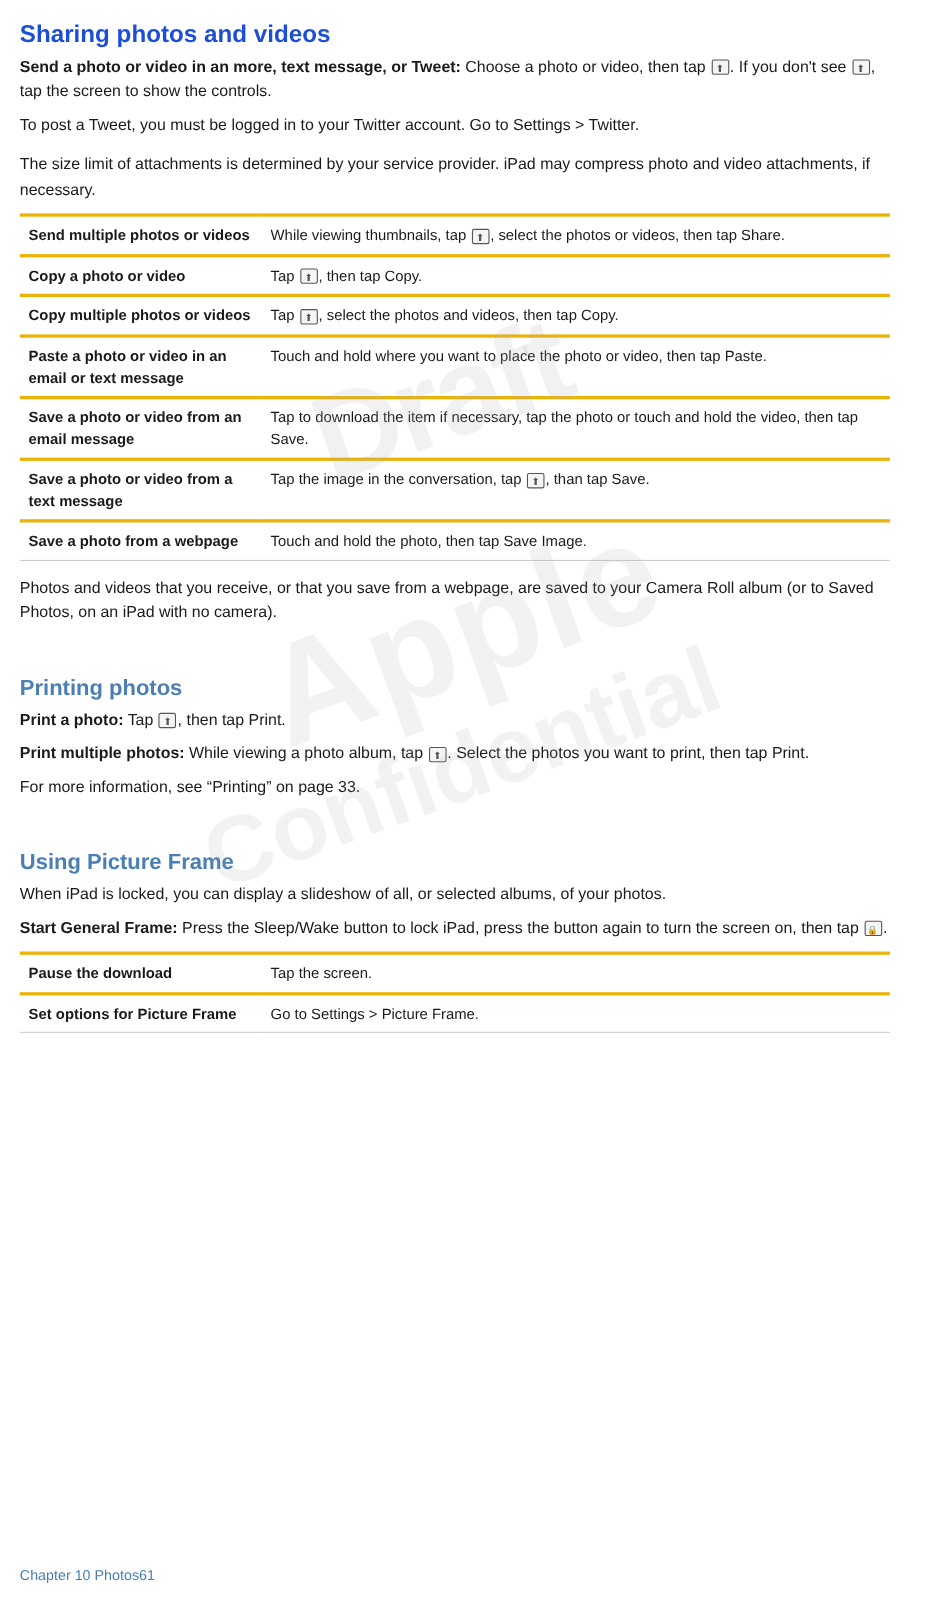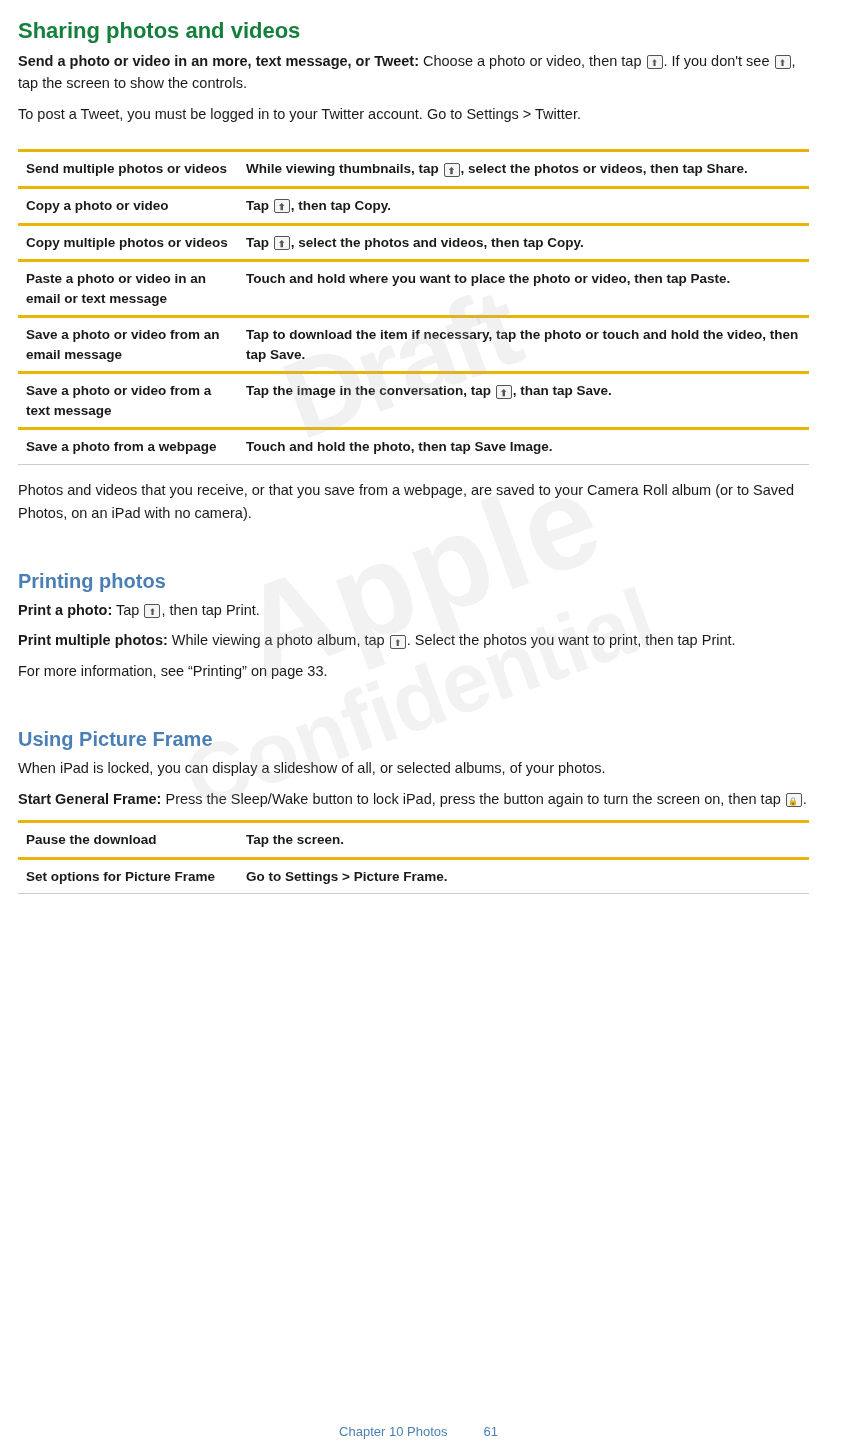--- a/index.html
+++ b/index.html
@@ -15,21 +15,21 @@
     }
 
     .page-content {
       padding: 18px 40px 40px 18px;
       position: relative;
     }
 
     h1.section-title {
       font-size: 22px;
       font-weight: bold;
-      color: #15803d;
+      color: #1d4ed8;
       margin-bottom: 6px;
     }
 
     h2.sub-section-title {
       font-size: 20px;
       font-weight: bold;
       color: #4a7fb5;
       margin-bottom: 6px;
       margin-top: 24px;
     }
@@ -57,21 +57,20 @@
     }
 
     table.info-table tr:last-child {
       border-bottom: 1px solid #cccccc;
     }
 
     table.info-table td {
       padding: 7px 8px;
       vertical-align: top;
       line-height: 1.45;
-      font-weight: bold;
     }
 
     table.info-table td:first-child {
       font-weight: bold;
       width: 220px;
       font-size: 13.5px;
     }
 
     table.info-table td:last-child {
       font-size: 13.5px;
@@ -155,26 +154,25 @@
       z-index: 10;
       font-family: Arial, sans-serif;
     }
 
     .page-footer {
       position: absolute;
       bottom: 16px;
       left: 0;
       right: 0;
       display: flex;
-      justify-content: center;
+      justify-content: flex-start;
       padding: 0 30px 0 18px;
       font-size: 13px;
       color: #4a7fb5;
       border-top: none;
-      gap: 36px;
     }
 
     .page-footer span {
       color: #4a7fb5;
     }
 
     .spacer {
       height: 14px;
     }
 
@@ -195,20 +193,21 @@
 
   <p class="body-text">
     <span class="bold-label">Send a photo or video in an more, text message, or Tweet:</span>
     <span> Choose a photo or video, then tap <span class="icon-inline icon-share"></span>. If you don't see <span class="icon-inline icon-share"></span>, tap the screen to show the controls.</span>
   </p>
 
   <p class="body-text">To post a Tweet, you must be logged in to your Twitter account. Go to Settings &gt; Twitter.</p>
 
   <div class="spacer-sm"></div>
 
+  <p class="body-text">The size limit of attachments is determined by your service provider. iPad may compress photo and video attachments, if necessary.</p>
 
   <table class="info-table">
     <tbody>
         <tr>
       <td>Send multiple photos or videos</td>
       <td>While viewing thumbnails, tap <span class="icon-inline icon-share"></span>, select the photos or videos, then tap Share.</td>
     </tr>
     <tr>
       <td>Copy a photo or video</td>
       <td>Tap <span class="icon-inline icon-share"></span>, then tap Copy.</td>

